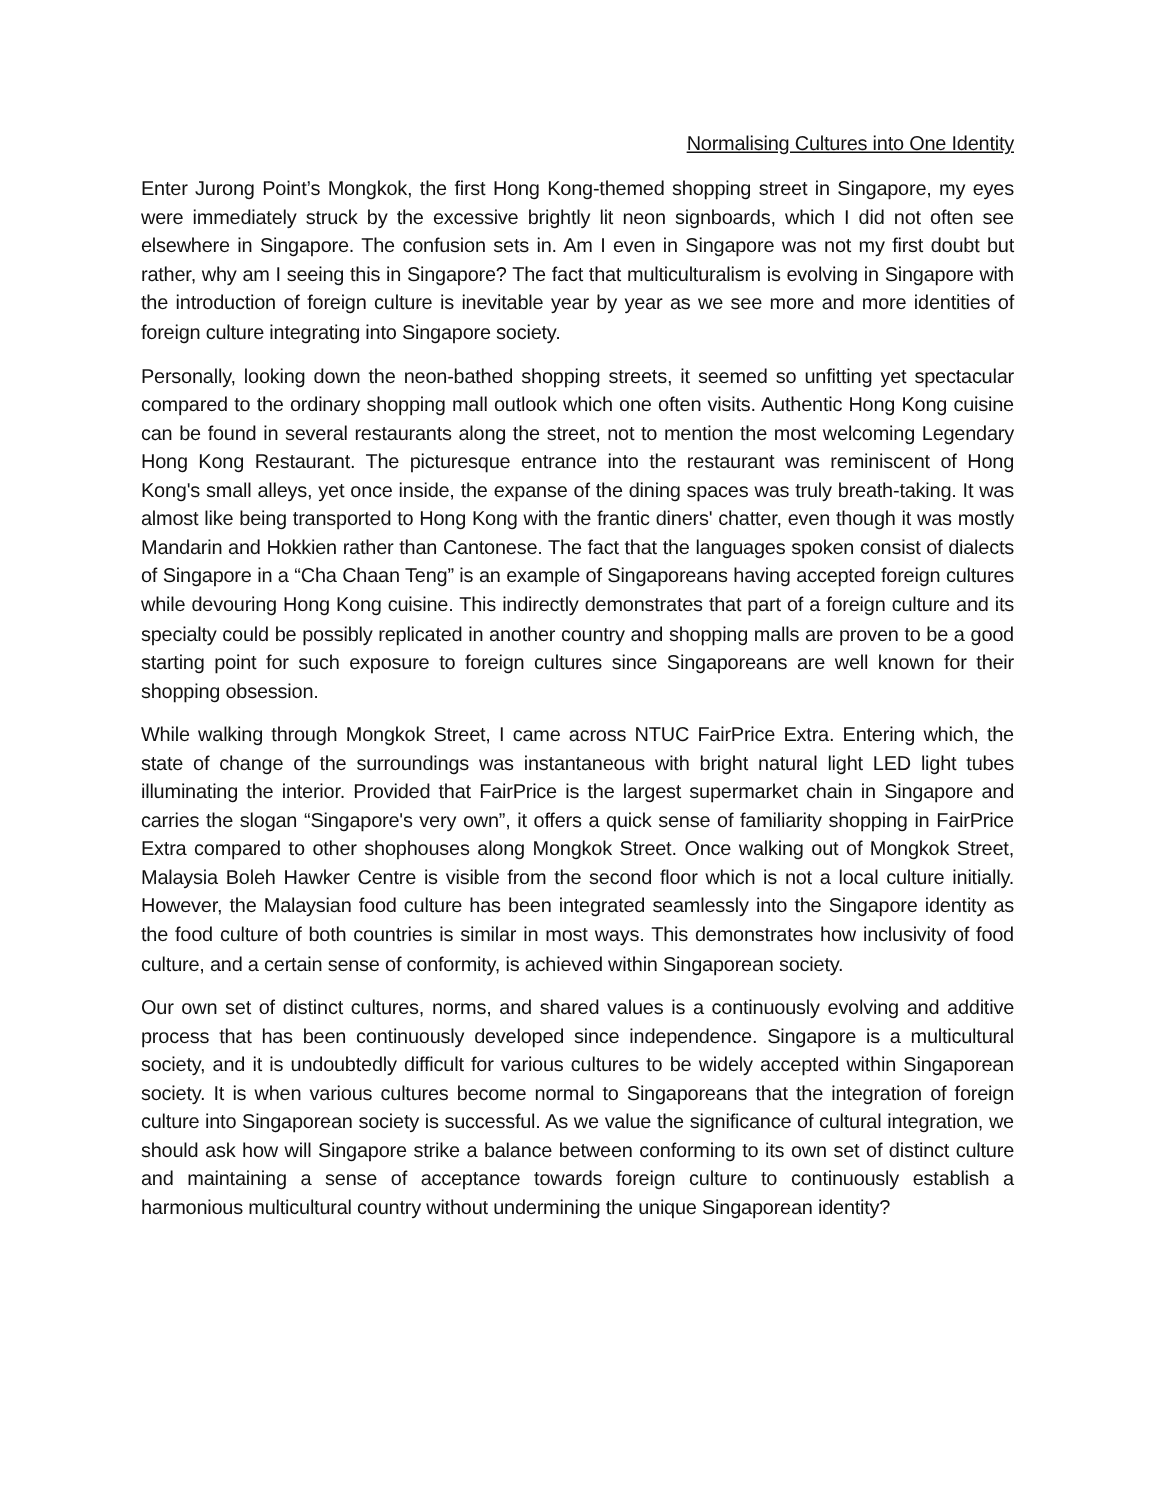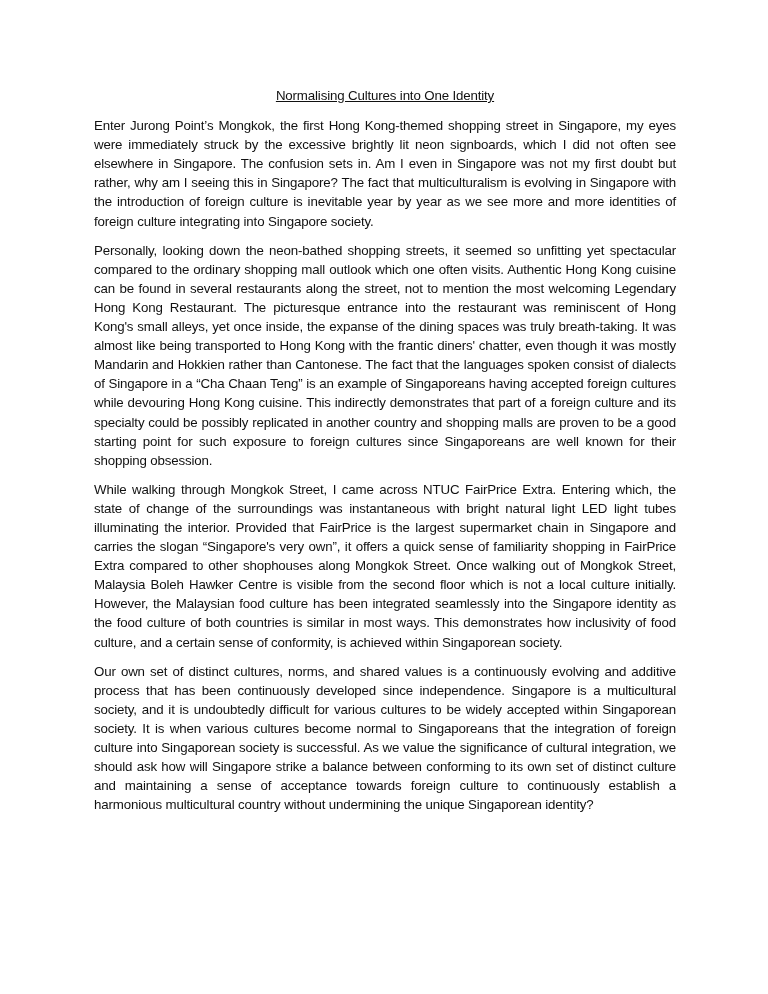--- a/index.html
+++ b/index.html
@@ -9,21 +9,21 @@
     left: 94px;
     top: 86px;
     width: 582px;
     font-family: "Liberation Sans", sans-serif;
     font-size: 13.3px;
     line-height: 19.1px;
     color: #111111;
     letter-spacing: -0.15px;
   }
   .title {
-    text-align: center;
+    text-align: right;
     text-decoration: underline;
     margin: 0 0 11px 0;
   }
   .para {
     text-align: justify;
     margin: 0 0 10px 0;
   }
 </style>
 </head>
 <body>

